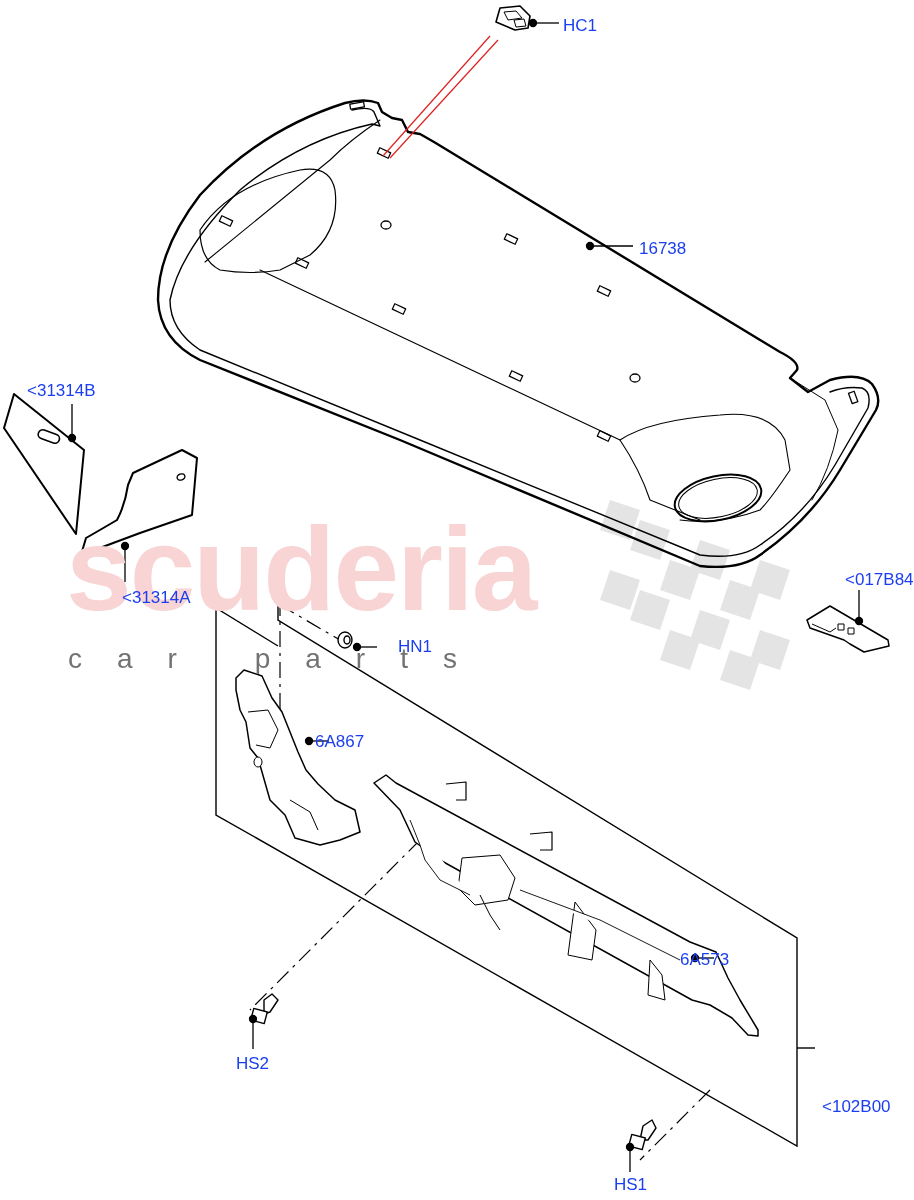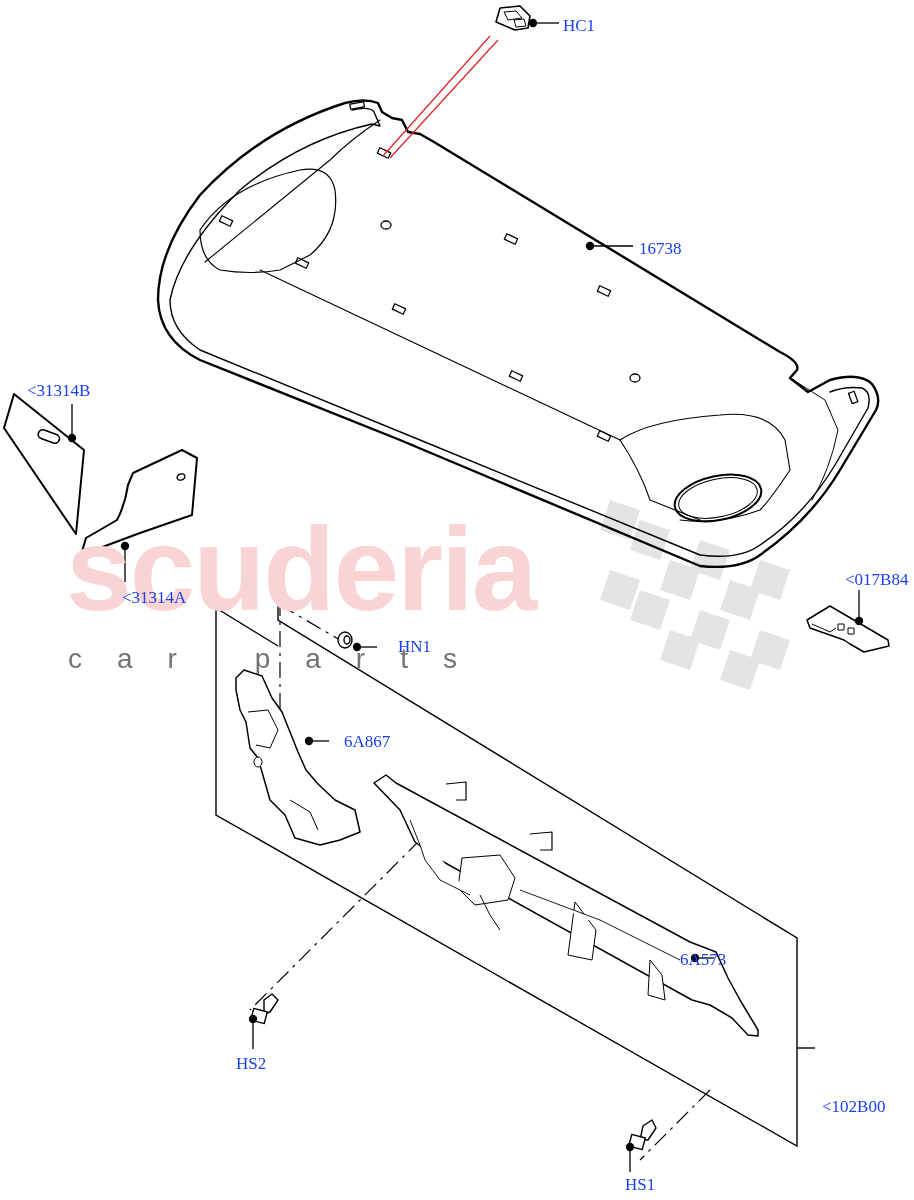--- a/index.html
+++ b/index.html
@@ -1,20 +1,20 @@
 <!DOCTYPE html>
 <html><head>
   <meta charset="utf-8">
   <style>
     html, body { margin: 0; padding: 0; background: #ffffff; }
     body { width: 914px; height: 1200px; position: relative; overflow: hidden; font-family: "Liberation Sans", sans-serif; }
     #diagram { position: absolute; left: 0; top: 0; width: 914px; height: 1200px; }
     .wm-main { position: absolute; left: 66px; top: 510px; font-family: "Liberation Sans", sans-serif; font-weight: bold; font-size: 118px; letter-spacing: -2px; color: #f8d4d4; line-height: 1; white-space: nowrap; }
     .wm-sub { position: absolute; left: 68px; top: 645px; font-family: "Liberation Sans", sans-serif; font-size: 28px; color: #737373; letter-spacing: 35px; line-height: 1; white-space: nowrap; }
-    .callout { position: absolute; font-family: Liberation Serif, serif; font-size: 17px; color: #1a3ef0; line-height: 1; white-space: nowrap; cursor: pointer; }
+    .callout { position: absolute; font-family: Liberation Sans, sans-serif; font-size: 17px; color: #1a3ef0; line-height: 1; white-space: nowrap; cursor: pointer; }
   </style>
 </head>
 <body>
 
 <svg id="diagram" viewBox="0 0 914 1200" xmlns="http://www.w3.org/2000/svg">
 
   <g fill="#e4e4e4">
     <polygon points="640,520 670,530 660,560 630,550"></polygon>
     <polygon points="700,540 730,550 720,580 690,570"></polygon>
     <polygon points="760,560 790,570 780,600 750,590"></polygon>
@@ -154,17 +154,17 @@
 
 <div class="wm-main">scuderia</div>
 <div class="wm-sub">car parts</div>
 
 <div class="callout" style="left:563px;top:17px;">HC1</div>
 <div class="callout" style="left:639px;top:240px;">16738</div>
 <div class="callout" style="left:27px;top:382px;">&lt;31314B</div>
 <div class="callout" style="left:82px;top:589px;margin-left:40px;">&lt;31314A</div>
 <div class="callout" style="left:811px;top:571px;margin-left:34px;">&lt;017B84</div>
 <div class="callout" style="left:398px;top:638px;">HN1</div>
-<div class="callout" style="left:344px;top:733px;">6A867</div>
+<div class="callout" style="left:315px;top:733px;">6A867</div>
 <div class="callout" style="left:680px;top:951px;">6A573</div>
 <div class="callout" style="left:822px;top:1098px;">&lt;102B00</div>
 <div class="callout" style="left:236px;top:1055px;text-align:right;">HS2</div>
-<div class="callout" style="left:614px;top:1176px;margin-left:11px;">HS1</div>
+<div class="callout" style="left:614px;top:1176px;">HS1</div>
 
 </body></html>

